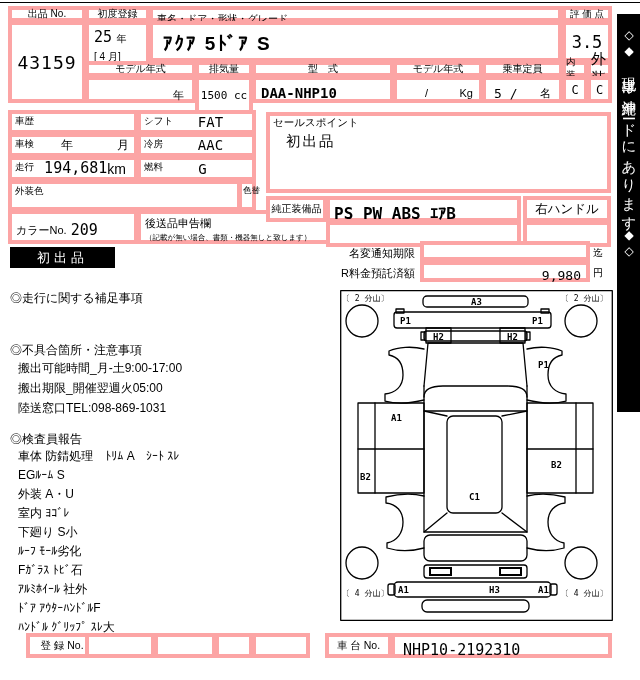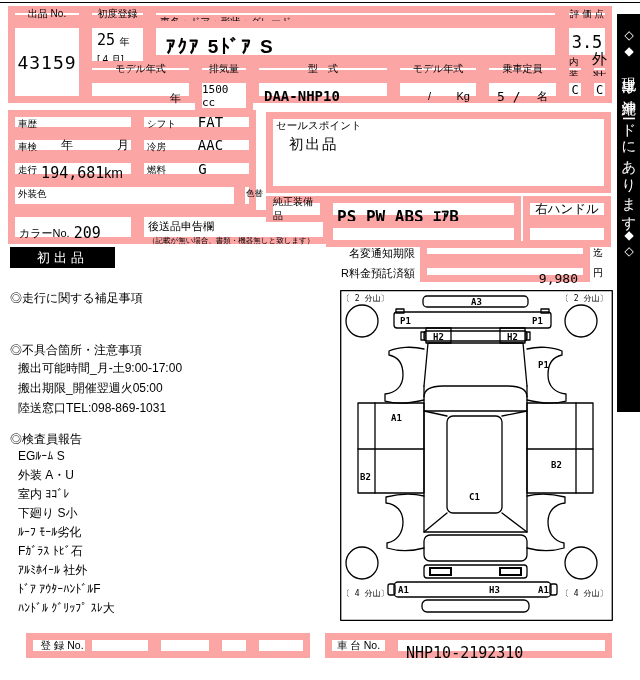--- a/index.html
+++ b/index.html
@@ -1,18 +1,18 @@
 <!DOCTYPE html>
 <html><head>
 <meta charset="utf-8">
 <style>
   html,body{margin:0;padding:0;background:#fff}
   body{width:640px;height:680px;position:relative;font-family:"Liberation Sans",sans-serif;color:#000;overflow:hidden}
   .abs{position:absolute}
-  .c{position:absolute;border:7px solid #fca5a5;box-sizing:border-box;background:#fff}
+  .c{position:absolute;border:4px solid #fca5a5;box-sizing:border-box;background:#fff}
   .lb{position:absolute;top:1px;left:3px;font-size:9.5px;white-space:nowrap;line-height:11px}
   .cv{width:100%;height:100%;display:flex;align-items:center;justify-content:center}
   .mono{font-family:"DejaVu Sans Mono",monospace}
   .t{position:absolute;white-space:nowrap}
   .topline{position:absolute;left:0;top:2px;width:640px;border-top:1.5px solid #000}
   
   .banner{position:absolute;left:617px;top:14px;width:23px;height:398px;background:#000;color:#fff;
           display:flex;flex-direction:column;align-items:center;padding-top:14px;box-sizing:border-box}
   .banner span{writing-mode:vertical-rl;text-orientation:mixed;display:block}
   .bmark{font-size:12px;letter-spacing:2px;line-height:23px}
@@ -131,21 +131,21 @@
 <div class="c" style="left:8px;top:133px;width:130px;height:24px">
   <span class="lb">車検</span>
   <div class="cv" style="font-size:12px;letter-spacing:16px;padding-left:30px">年　月</div>
 </div>
 <div class="c" style="left:137px;top:133px;width:119px;height:24px">
   <span class="lb">冷房</span>
   <div class="cv mono" style="font-size:14px;padding-left:14px">AAC</div>
 </div>
 <div class="c" style="left:8px;top:156px;width:130px;height:25px">
   <span class="lb">走行</span>
-  <div class="cv" style="justify-content:flex-end;padding-right:8px;align-items:center;padding-top:8px;box-sizing:border-box">
+  <div class="cv" style="justify-content:flex-end;padding-right:8px;align-items:flex-end;padding-top:8px;box-sizing:border-box">
     <span class="mono" style="font-size:15px">194,681</span>
     <span style="font-size:14px">km</span>
   </div>
 </div>
 <div class="c" style="left:137px;top:156px;width:119px;height:25px">
   <span class="lb">燃料</span>
   <div class="cv mono" style="font-size:14px;padding-left:6px">G</div>
 </div>
 <div class="c" style="left:8px;top:180px;width:233px;height:31px">
   <span class="lb">外装色</span>
@@ -195,20 +195,21 @@
 <div class="t" style="left:593px;top:266px;font-size:10px">円</div>
 
 <div class="t" style="left:10px;top:290px;font-size:12px">◎走行に関する補足事項</div>
 <div class="t" style="left:10px;top:342px;font-size:12px">◎不具合箇所・注意事項</div>
 <div class="t noteline" style="left:18px;top:359px">搬出可能時間_月-土9:00-17:00</div>
 <div class="t noteline" style="left:18px;top:379px">搬出期限_開催翌週火05:00</div>
 <div class="t noteline" style="left:18px;top:399px">陸送窓口TEL:098-869-1031</div>
 
 <div class="t" style="left:10px;top:431px;font-size:12px">◎検査員報告</div>
 <div class="abs" style="left:18px;top:447px">
+  <div class="noteline">車体 防錆処理　ﾄﾘﾑ A　ｼｰﾄ ｽﾚ</div>
   <div class="noteline">EGﾙｰﾑ S</div>
   <div class="noteline">外装 A・U</div>
   <div class="noteline">室内 ﾖｺﾞﾚ</div>
   <div class="noteline">下廻り S小</div>
   <div class="noteline">ﾙｰﾌ ﾓｰﾙ劣化</div>
   <div class="noteline">Fｶﾞﾗｽ ﾄﾋﾞ石</div>
   <div class="noteline">ｱﾙﾐﾎｲｰﾙ 社外</div>
   <div class="noteline">ﾄﾞｱ ｱｳﾀｰﾊﾝﾄﾞﾙF</div>
   <div class="noteline">ﾊﾝﾄﾞﾙ ｸﾞﾘｯﾌﾟ ｽﾚ大</div>
 </div>

